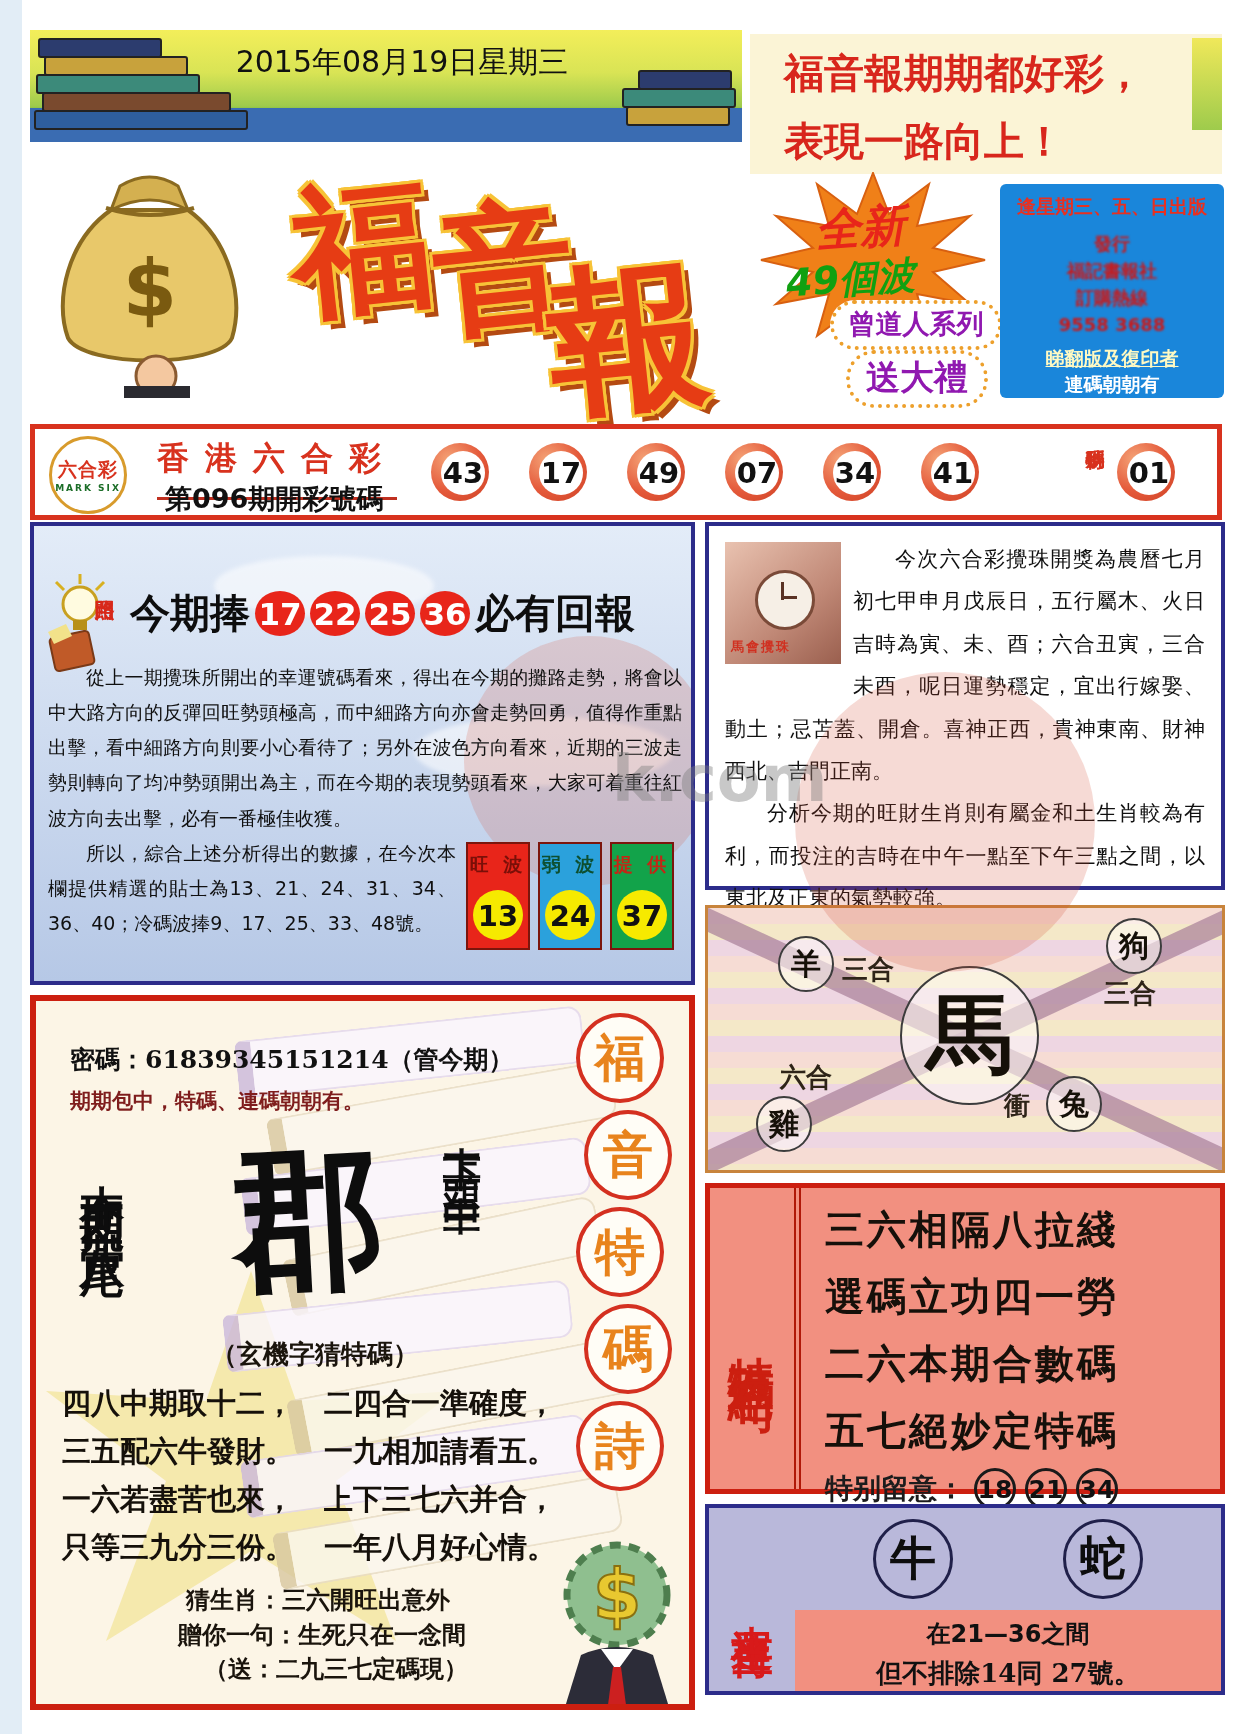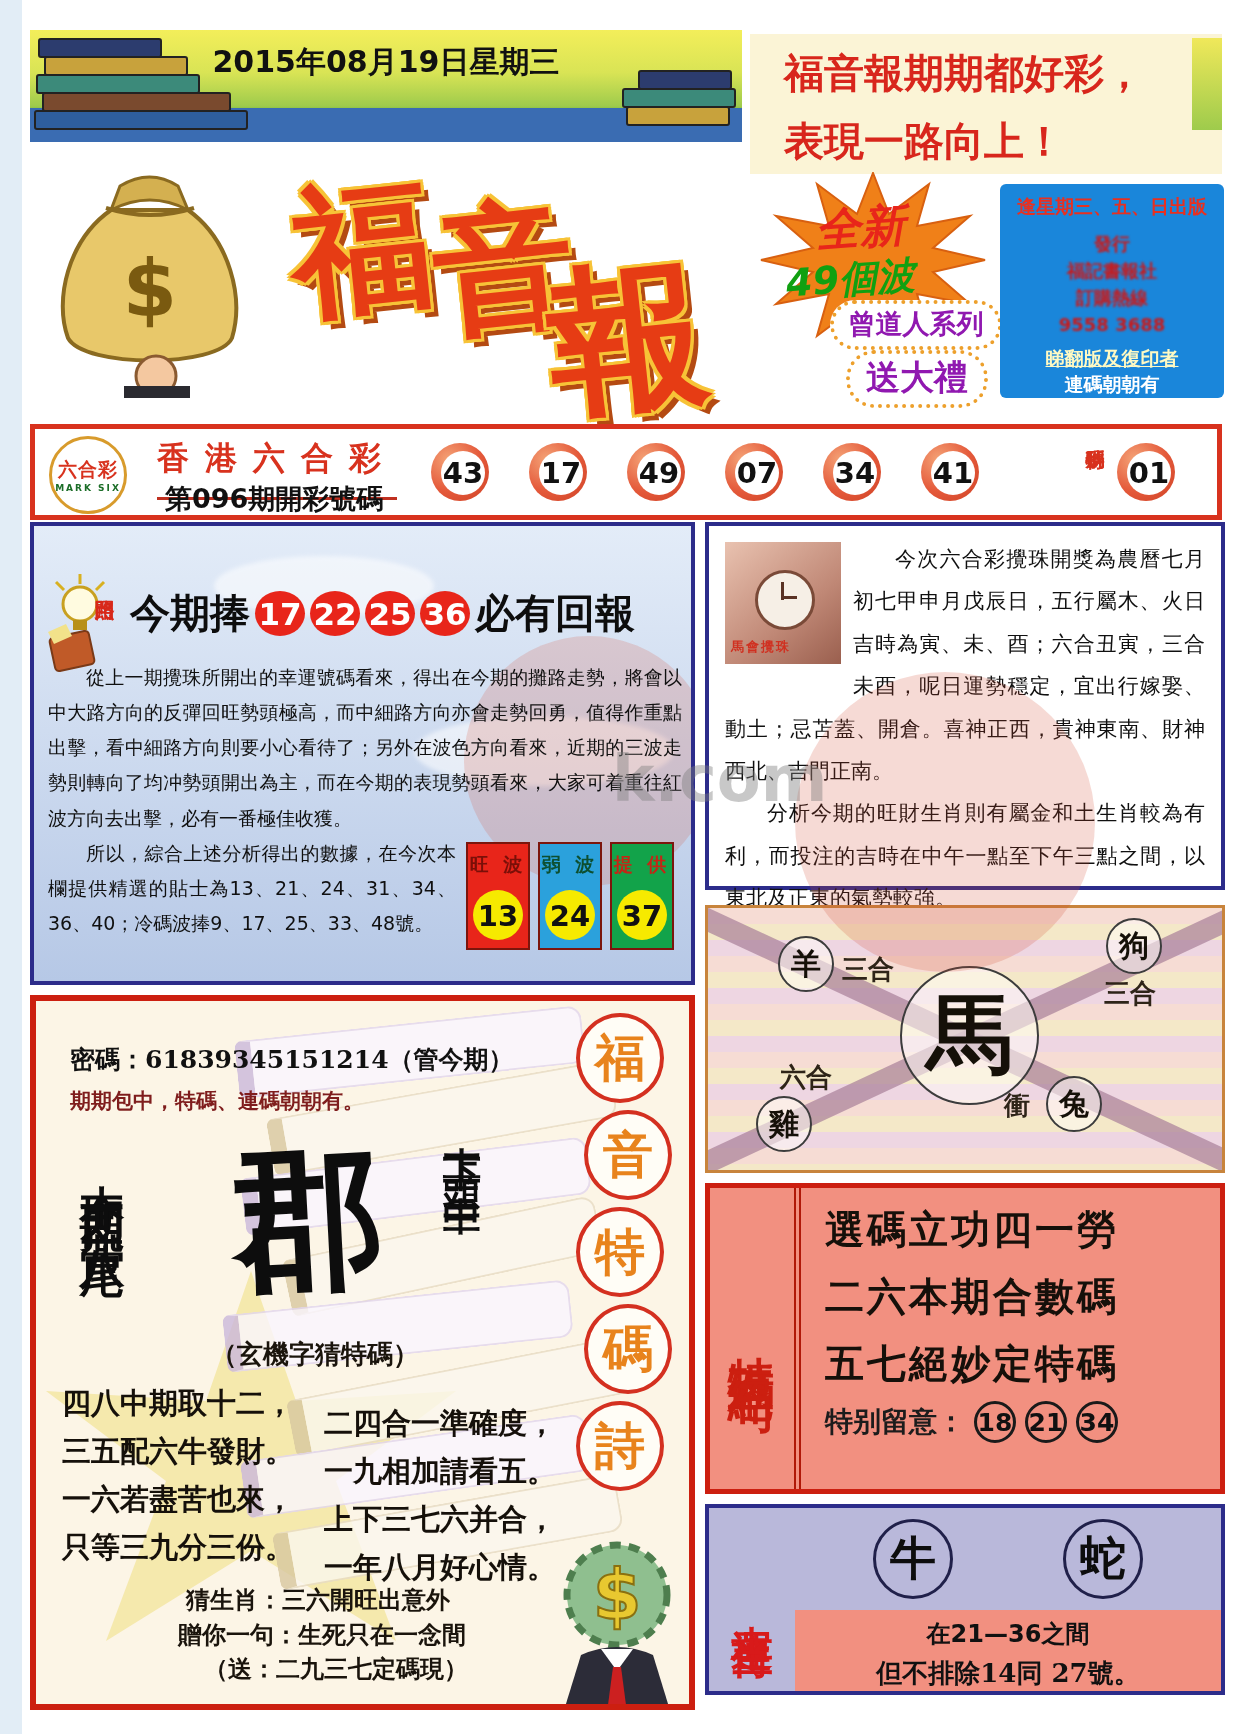--- a/index.html
+++ b/index.html
@@ -7,21 +7,21 @@
         font-family:"DejaVu Sans",sans-serif;color:#111;}
   .abs{position:absolute;}
   .serif{font-family:"DejaVu Serif",serif;}
   .vtext{writing-mode:vertical-rl;text-orientation:upright;}
 
   
   .banner{left:30px;top:30px;width:712px;height:112px;overflow:hidden;
           background:linear-gradient(180deg,#f3ee5a 0%,#d9e455 38%,#9ecb4c 68%,#8cc147 70%);}
   .banner-blue{position:absolute;left:0;bottom:0;width:100%;height:34px;background:#3a6cb2;}
   .banner-date{position:absolute;left:0;top:12px;width:100%;text-align:center;
-               font-size:30px;font-weight:bold;color:#111;}
+               font-size:30px;font-weight:normal;color:#111;padding-left:16px;}
   .bk-bar{position:absolute;height:16px;border-radius:3px;border:2px solid #222;}
 
   
   .slogan{left:750px;top:34px;width:472px;height:140px;background:#fbf4d6;}
   .slogan-line{position:relative;margin:10px 0 0 34px;font-size:40px;font-weight:bold;color:#d8261c;line-height:1.45;}
   .slogan-deco{position:absolute;background:linear-gradient(180deg,#f0e85a,#9ecb4c);}
 
   
   .mast-char{position:absolute;font-weight:bold;color:#e63c14;transform:rotate(-6deg);
     text-shadow:3px 3px 0 #f7c337,-3px -3px 0 #f7c337,3px -3px 0 #f7c337,-3px 3px 0 #f7c337,
@@ -301,20 +301,21 @@
     <div class="zlabel" style="left:396px;top:68px;">三合</div>
     <div class="zc" style="left:48px;top:188px;width:52px;height:52px;font-size:30px;">雞</div>
     <div class="zlabel" style="left:72px;top:152px;">六合</div>
     <div class="zc" style="left:338px;top:168px;width:52px;height:52px;font-size:30px;">兔</div>
     <div class="zlabel" style="left:296px;top:180px;">衝</div>
   </div>
 
   <div class="abs sverses">
     <div class="sv-title vtext serif">特碼五絕句</div>
     <div class="sv-main">
+      <div class="sv-line serif">三六相隔八拉綫</div>
       <div class="sv-line serif">選碼立功四一勞</div>
       <div class="sv-line serif">二六本期合數碼</div>
       <div class="sv-line serif">五七絕妙定特碼</div>
       <div class="sv-note">
         <span class="nl">特别留意：</span>
         <span class="ncirc">18</span>
         <span class="ncirc">21</span>
         <span class="ncirc">34</span>
       </div>
     </div>
@@ -363,21 +364,21 @@
     <div class="pbubble serif" style="left:540px;top:400px;">詩</div>
 
     <div class="z2 phint serif" style="left:175px;top:336px;font-size:26px;">（玄機字猜特碼）</div>
 
     <div class="z2" style="left:26px;top:378px;">
       <div class="pverse serif">四八中期取十二，</div>
       <div class="pverse serif">三五配六牛發財。</div>
       <div class="pverse serif">一六若盡苦也來，</div>
       <div class="pverse serif">只等三九分三份。</div>
     </div>
-    <div class="z2" style="left:288px;top:378px;margin-top:20px;">
+    <div class="z2" style="left:288px;top:378px;">
       <div class="pverse serif">二四合一準確度，</div>
       <div class="pverse serif">一九相加請看五。</div>
       <div class="pverse serif">上下三七六并合，</div>
       <div class="pverse serif">一年八月好心情。</div>
     </div>
 
     <div class="z2 phint serif" style="left:150px;top:583px;">猜生肖：三六開旺出意外</div>
     <div class="z2 phint serif" style="left:142px;top:618px;">贈你一句：生死只在一念間</div>
     <div class="z2 phint serif" style="left:168px;top:652px;">（送：二九三七定碼現）</div>
 

